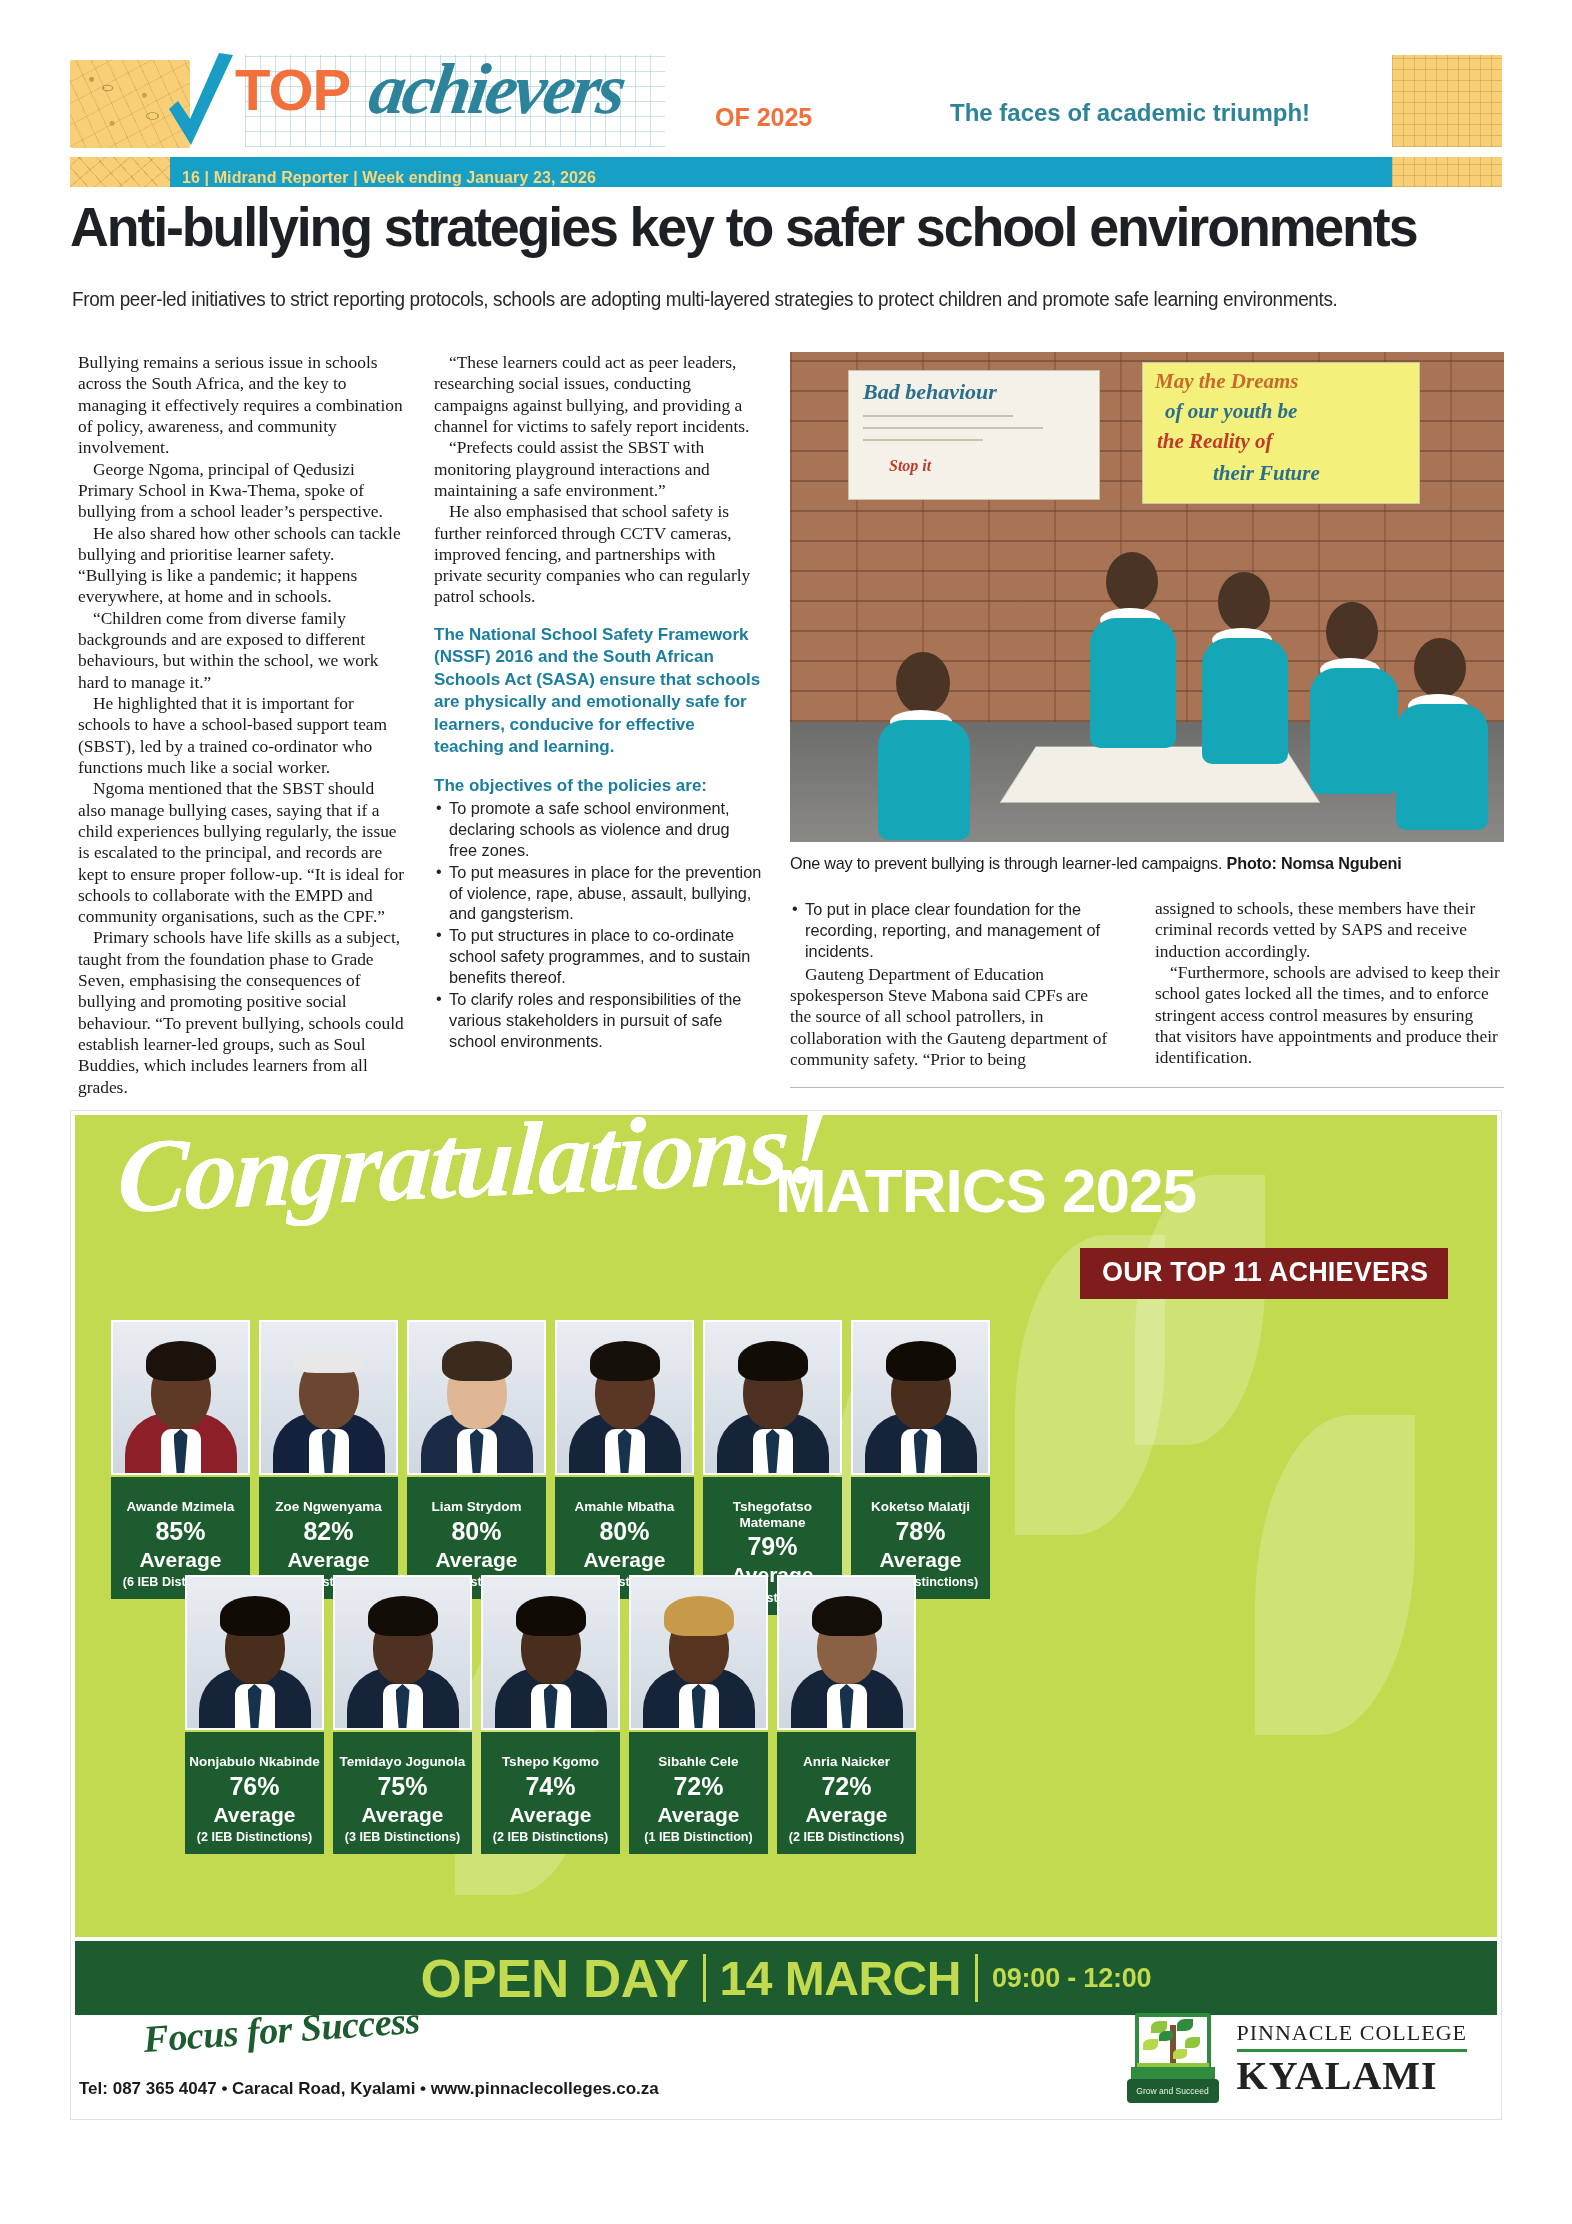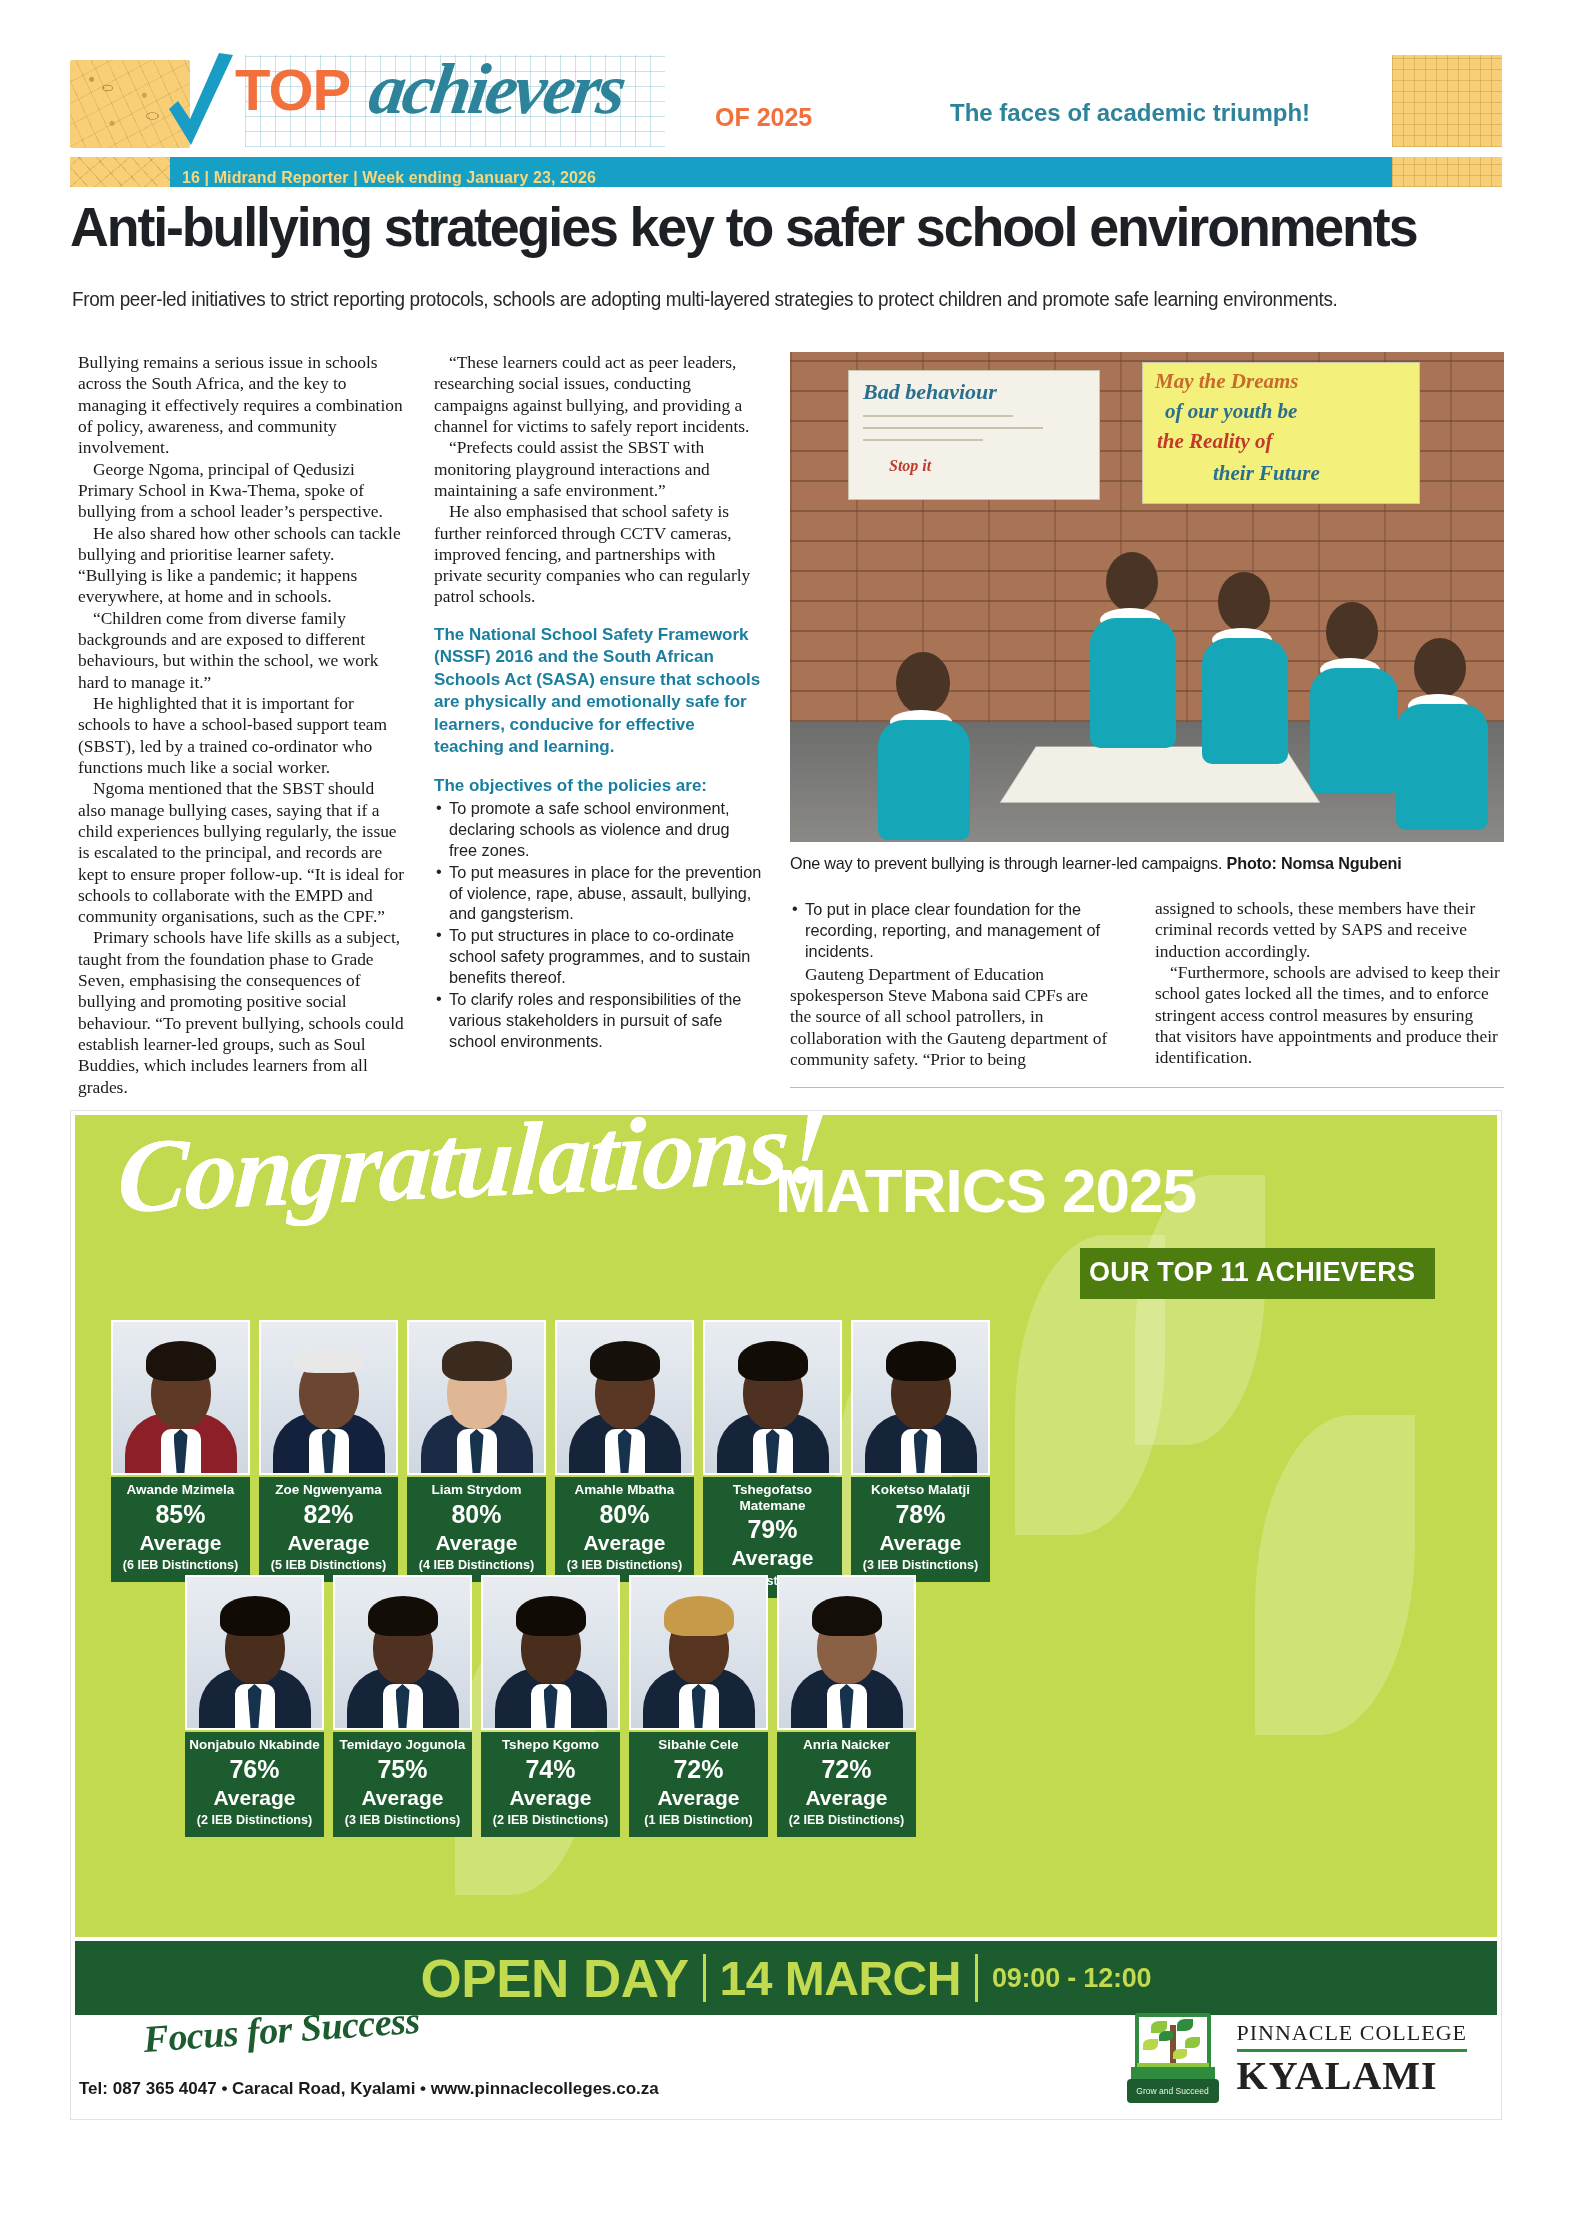--- a/index.html
+++ b/index.html
@@ -165,22 +165,22 @@
     font-size: 104px; color: #ffffff; letter-spacing: -2px; line-height: 1;
     transform: rotate(-2.5deg) skewX(-6deg); transform-origin: left bottom;
     text-shadow: 0 0 0 #fff;
   }
   .ad-matrics {
     position: absolute; left: 700px; top: 45px;
     font-family: "Liberation Sans", sans-serif; font-weight: 700;
     font-size: 62px; color: #ffffff; letter-spacing: -1px; line-height: 1;
   }
   .ad-top11 {
-    position: absolute; left: 1005px; top: 133px; background: #4d7c0f;
-    padding: 9px 20px 11px 9px;
+    position: absolute; left: 1005px; top: 133px; background: #7f1d1d;
+    padding: 9px 20px 11px 22px;
     font-family: "Liberation Sans", sans-serif; font-weight: 700;
     font-size: 27px; color: #ffffff; letter-spacing: .2px;
   }
 
   .row { position: absolute; display: flex; gap: 9px; }
   .card { width: 139px; }
   .card .pic {
     width: 100%; height: 155px; background: #d7dde6; position: relative; overflow: hidden;
     border: 2px solid #ffffff;
   }
@@ -199,21 +199,21 @@
   }
   .pic .hd {
     position: absolute; left: 50%; bottom: 44px; width: 60px; height: 74px;
     transform: translateX(-50%); border-radius: 50% 50% 46% 46%; background: #6b4630;
   }
   .pic .hair {
     position: absolute; left: 50%; bottom: 92px; width: 70px; height: 40px;
     transform: translateX(-50%); border-radius: 50% 50% 30% 30%; background: #211710;
   }
   .card .plate {
-    background: #1d5c2e; color: #fff; text-align: center; padding: 5px 3px 9px 3px;
+    background: #1d5c2e; color: #fff; text-align: center; padding: 22px 3px 9px 3px;
     font-family: "Liberation Sans", sans-serif; margin-top: 2px;
   }
   .plate .nm { font-size: 13.5px; font-weight: 700; line-height: 1.15; }
   .plate .av { font-size: 21px; font-weight: 700; line-height: 1.25; margin-top: 1px; }
   .plate .av b { font-size: 25px; font-weight: 700; }
   .plate .ds { font-size: 12.6px; font-weight: 700; line-height: 1.2; margin-top: 2px; }
 
   .openday {
     position: absolute; left: 4px; top: 830px; right: 4px; height: 74px;
     background: #1d5c2e; display: flex; align-items: center; justify-content: center; gap: 0;

